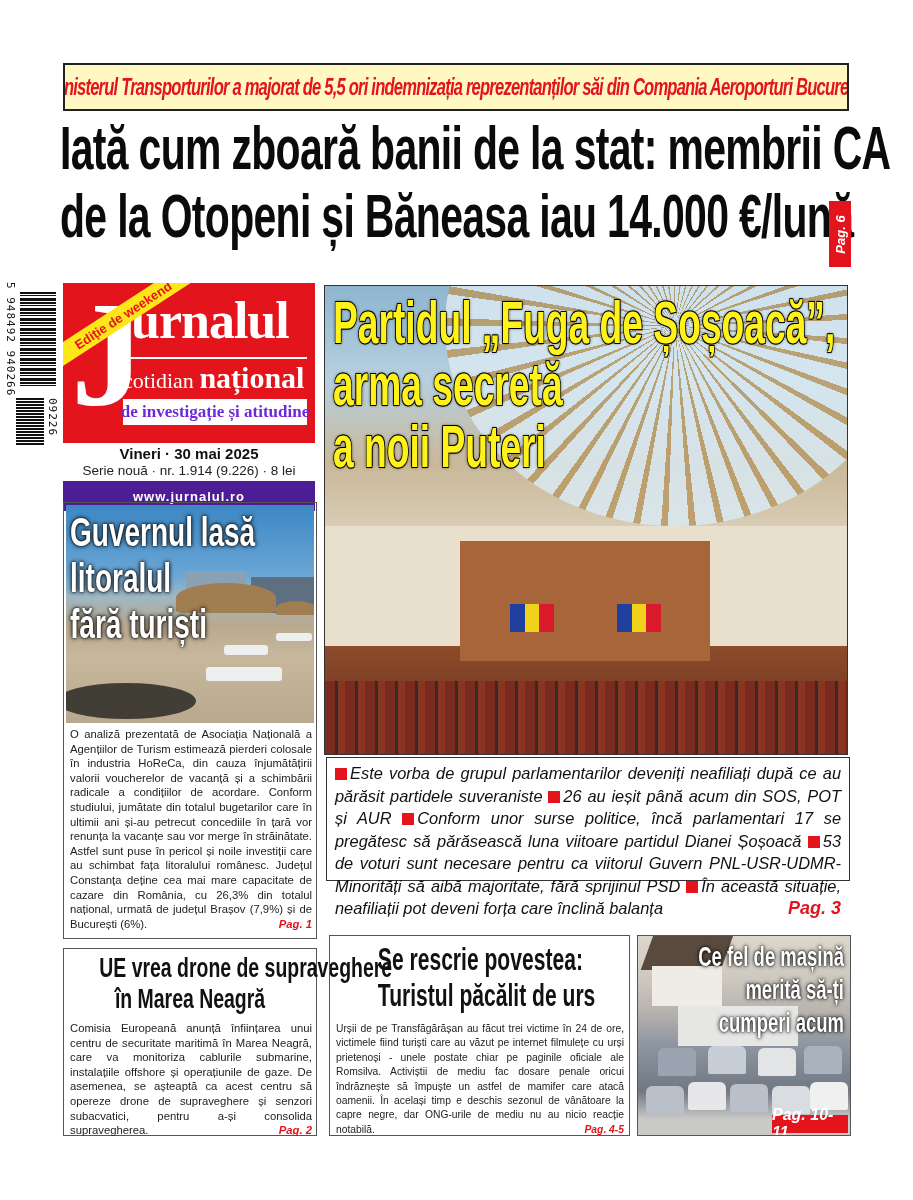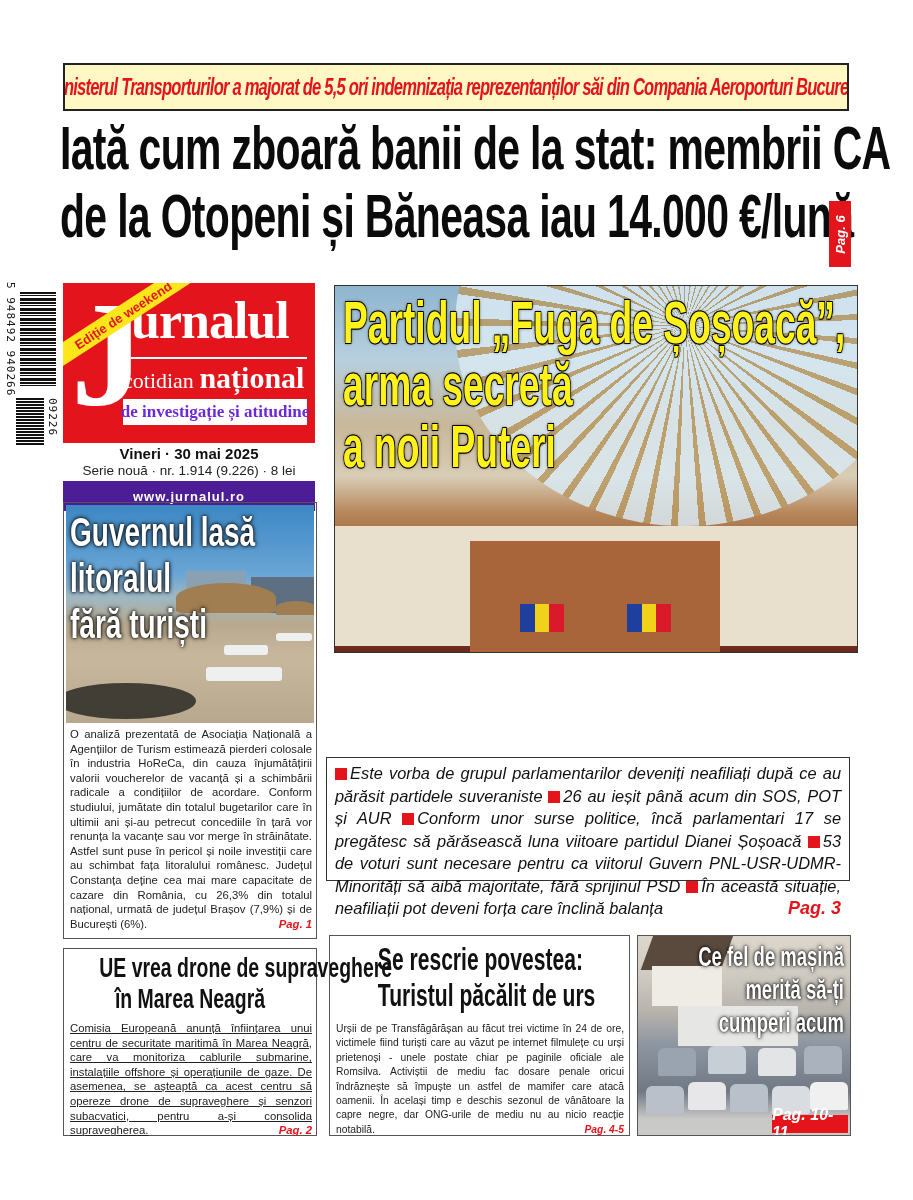--- a/index.html
+++ b/index.html
@@ -61,24 +61,24 @@
   #litoral-photo .shadow { position:absolute; background:#2c2a26; border-radius:50%; opacity:.85; }
   #litoral-title { position:absolute; left:4px; top:4px; color:#fff; font-weight:bold; font-size:40px; line-height:46px;
                    text-shadow:0 0 6px #000, 0 0 3px #000; transform:scaleX(0.7); transform-origin:left top; white-space:nowrap; }
   #litoral-body { position:absolute; left:6px; top:224px; width:242px; font-size:11.3px; line-height:14.6px; text-align:justify; color:#222; }
   .pagref { color:#e3141c; font-weight:bold; font-style:italic; float:right; }
 
   
   #drone { left:63px; top:948px; width:254px; height:188px; border:1px solid #555; box-sizing:border-box; }
   #drone-title { position:absolute; left:0; top:4px; width:100%; text-align:center; font-weight:bold; font-size:27px;
                  line-height:31px; transform:scaleX(0.72); transform-origin:center top; white-space:nowrap; }
-  #drone-body { position:absolute; left:6px; top:72px; width:242px; font-size:11.3px; line-height:14.6px; text-align:justify; color:#222;text-decoration:underline; }
-
-  
-  #lead-photo { left:334px; top:285px; width:524px; height:368px; overflow:hidden;
+  #drone-body { position:absolute; left:6px; top:72px; width:242px; font-size:11.3px; line-height:14.6px; text-align:justify; color:#222; }
+
+  
+  #lead-photo { left:324px; top:285px; width:524px; height:470px; overflow:hidden;
      background:linear-gradient(180deg,#8fb5cf 0%,#b7d0df 20%,#c9b899 38%,#d9cdb6 52%,#b7865a 62%,#8a4a2a 78%,#6b2a1e 100%); border:1px solid #333; box-sizing:border-box; }
   #lead-photo .dome { position:absolute; left:120px; top:-160px; width:460px; height:400px; border-radius:50%;
      background:repeating-conic-gradient(from 0deg at 50% 50%, #d9e9f2 0deg 6deg, #b99a63 6deg 8deg); opacity:.85; }
   #lead-photo .wall { position:absolute; left:0; top:240px; width:524px; height:120px; background:#e8dfcd; }
   #lead-photo .panel { position:absolute; left:135px; top:255px; width:250px; height:120px; background:#a8653a; }
   #lead-photo .flag { position:absolute; top:318px; width:44px; height:28px;
      background:linear-gradient(90deg,#1e3f9e 0 33%,#f0d21a 33% 66%,#d81a2b 66%); }
   #lead-photo .seats { position:absolute; left:0; top:395px; width:524px; height:75px;
      background:repeating-linear-gradient(90deg,#7a2b1f 0 10px,#3a2a26 10px 13px,#8a3424 13px 20px); }
   #lead-title { position:absolute; left:8px; top:6px; color:#fff21a; font-weight:bold; font-size:60px; line-height:62px;

